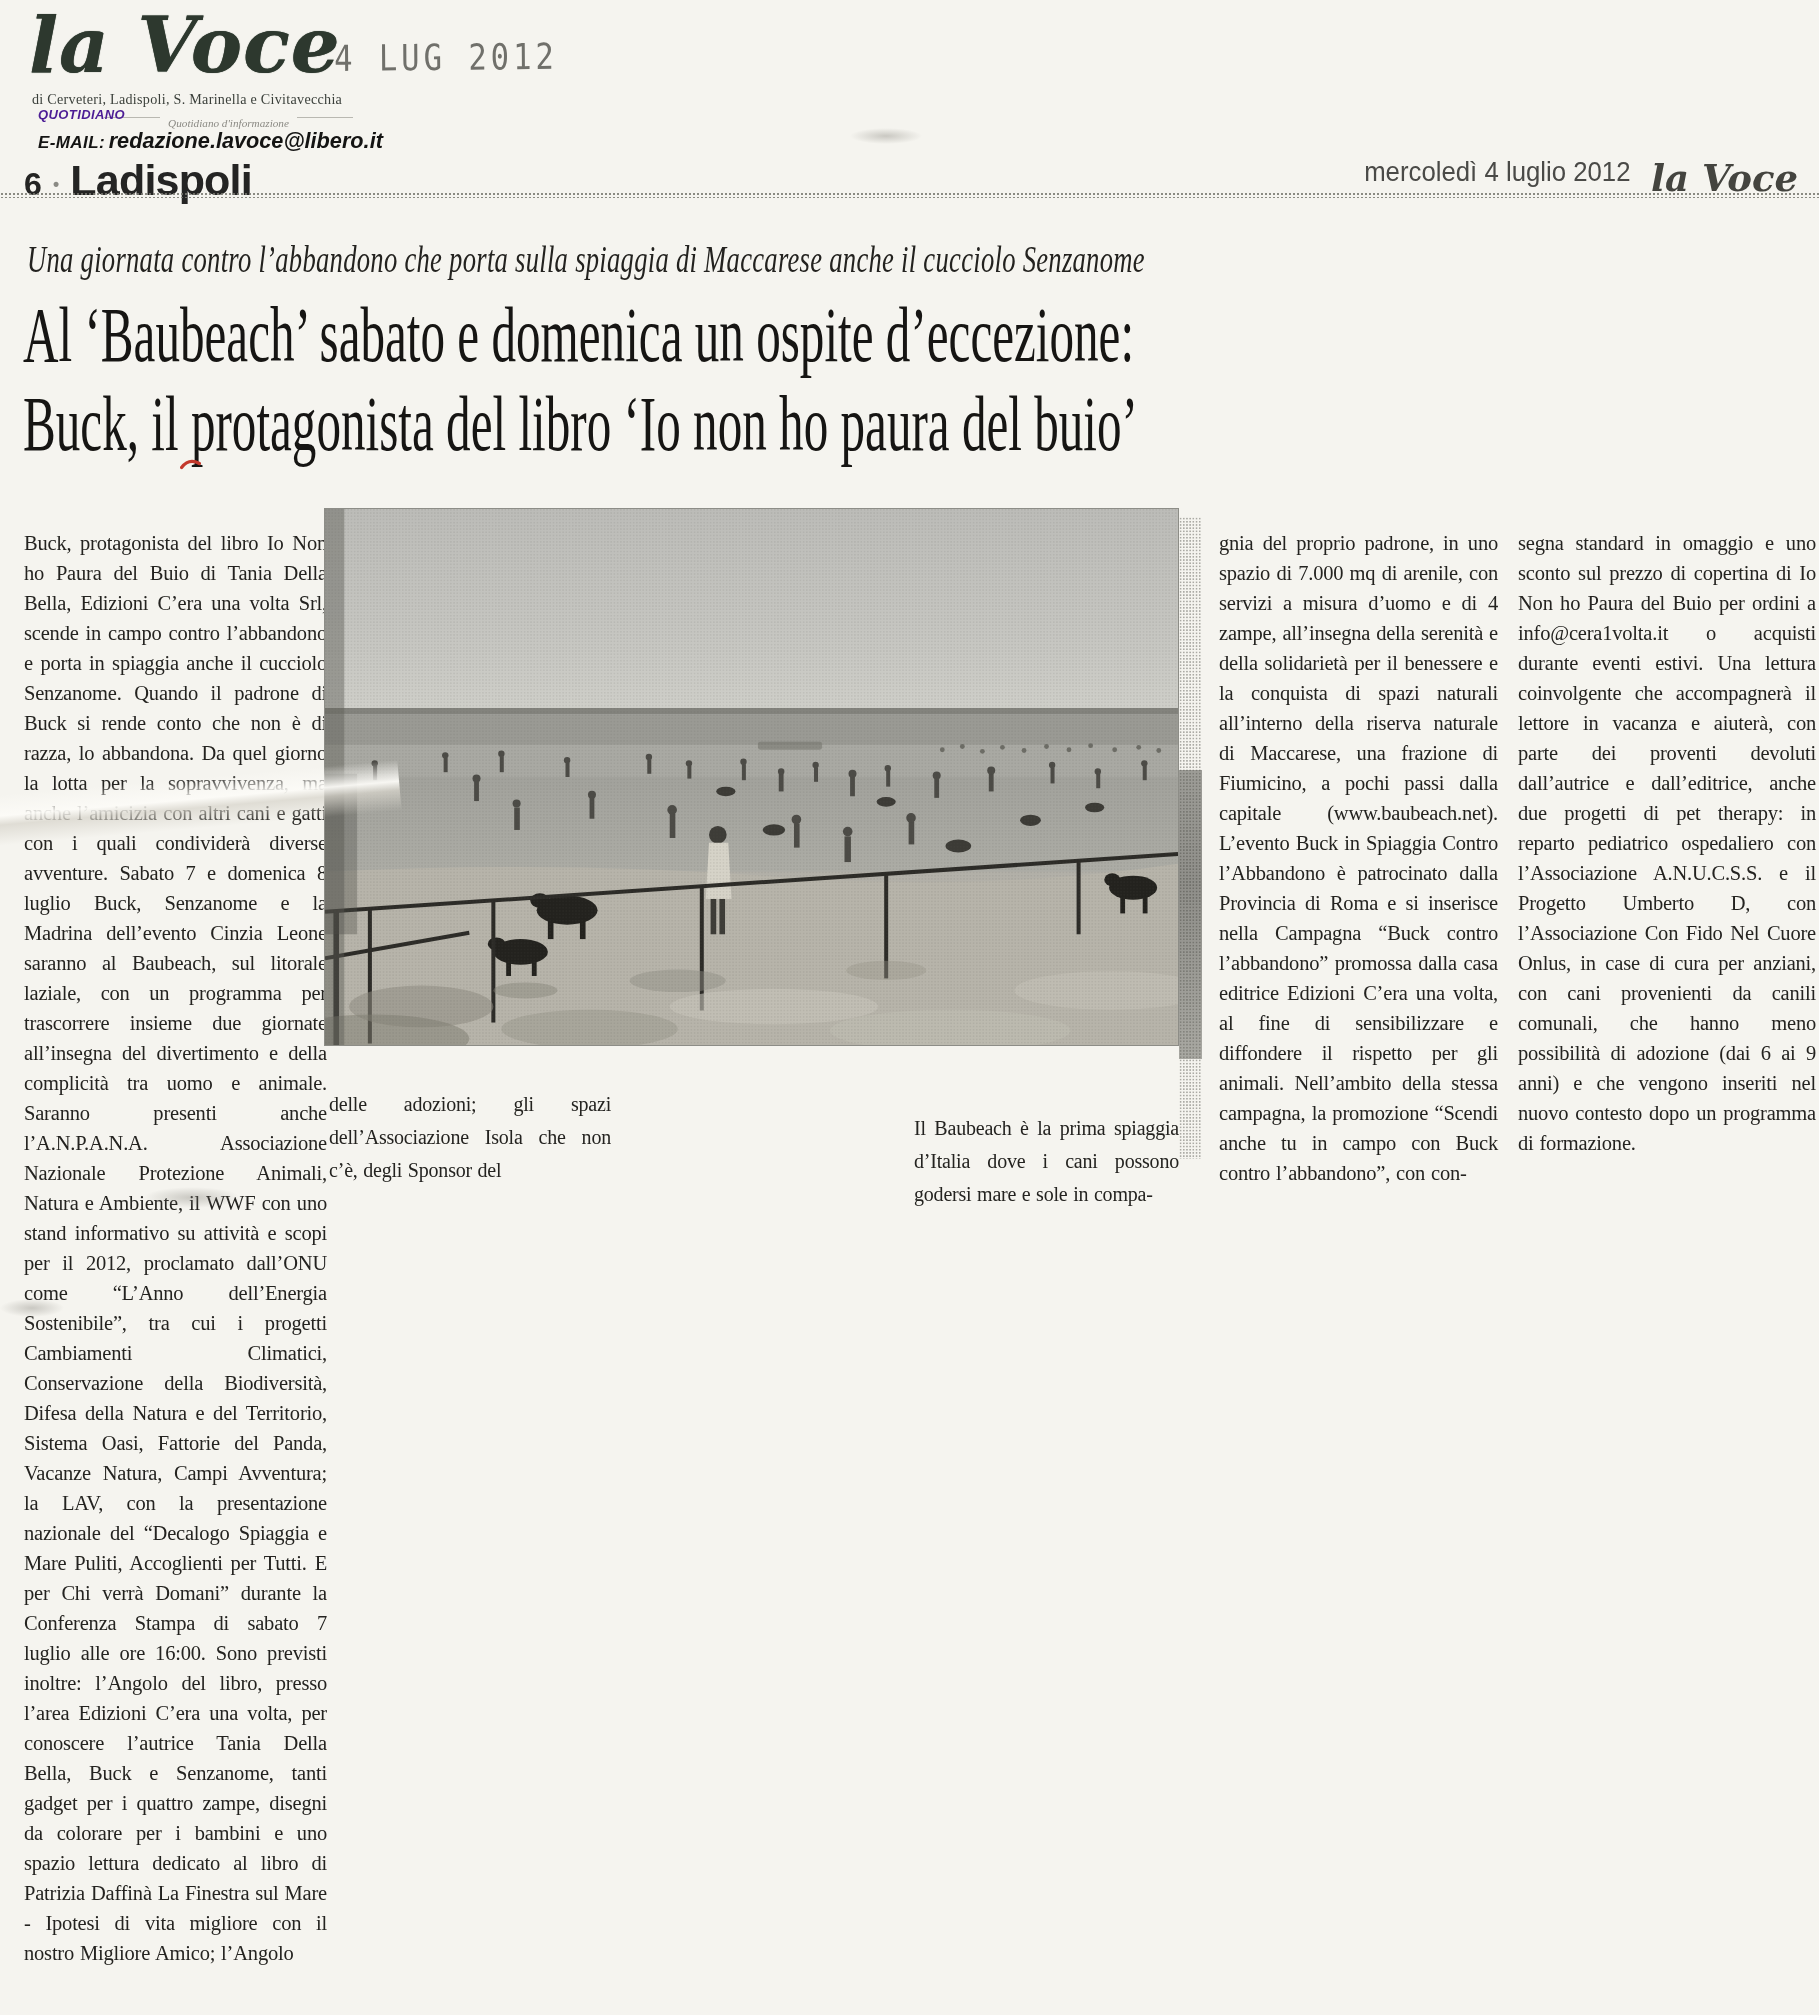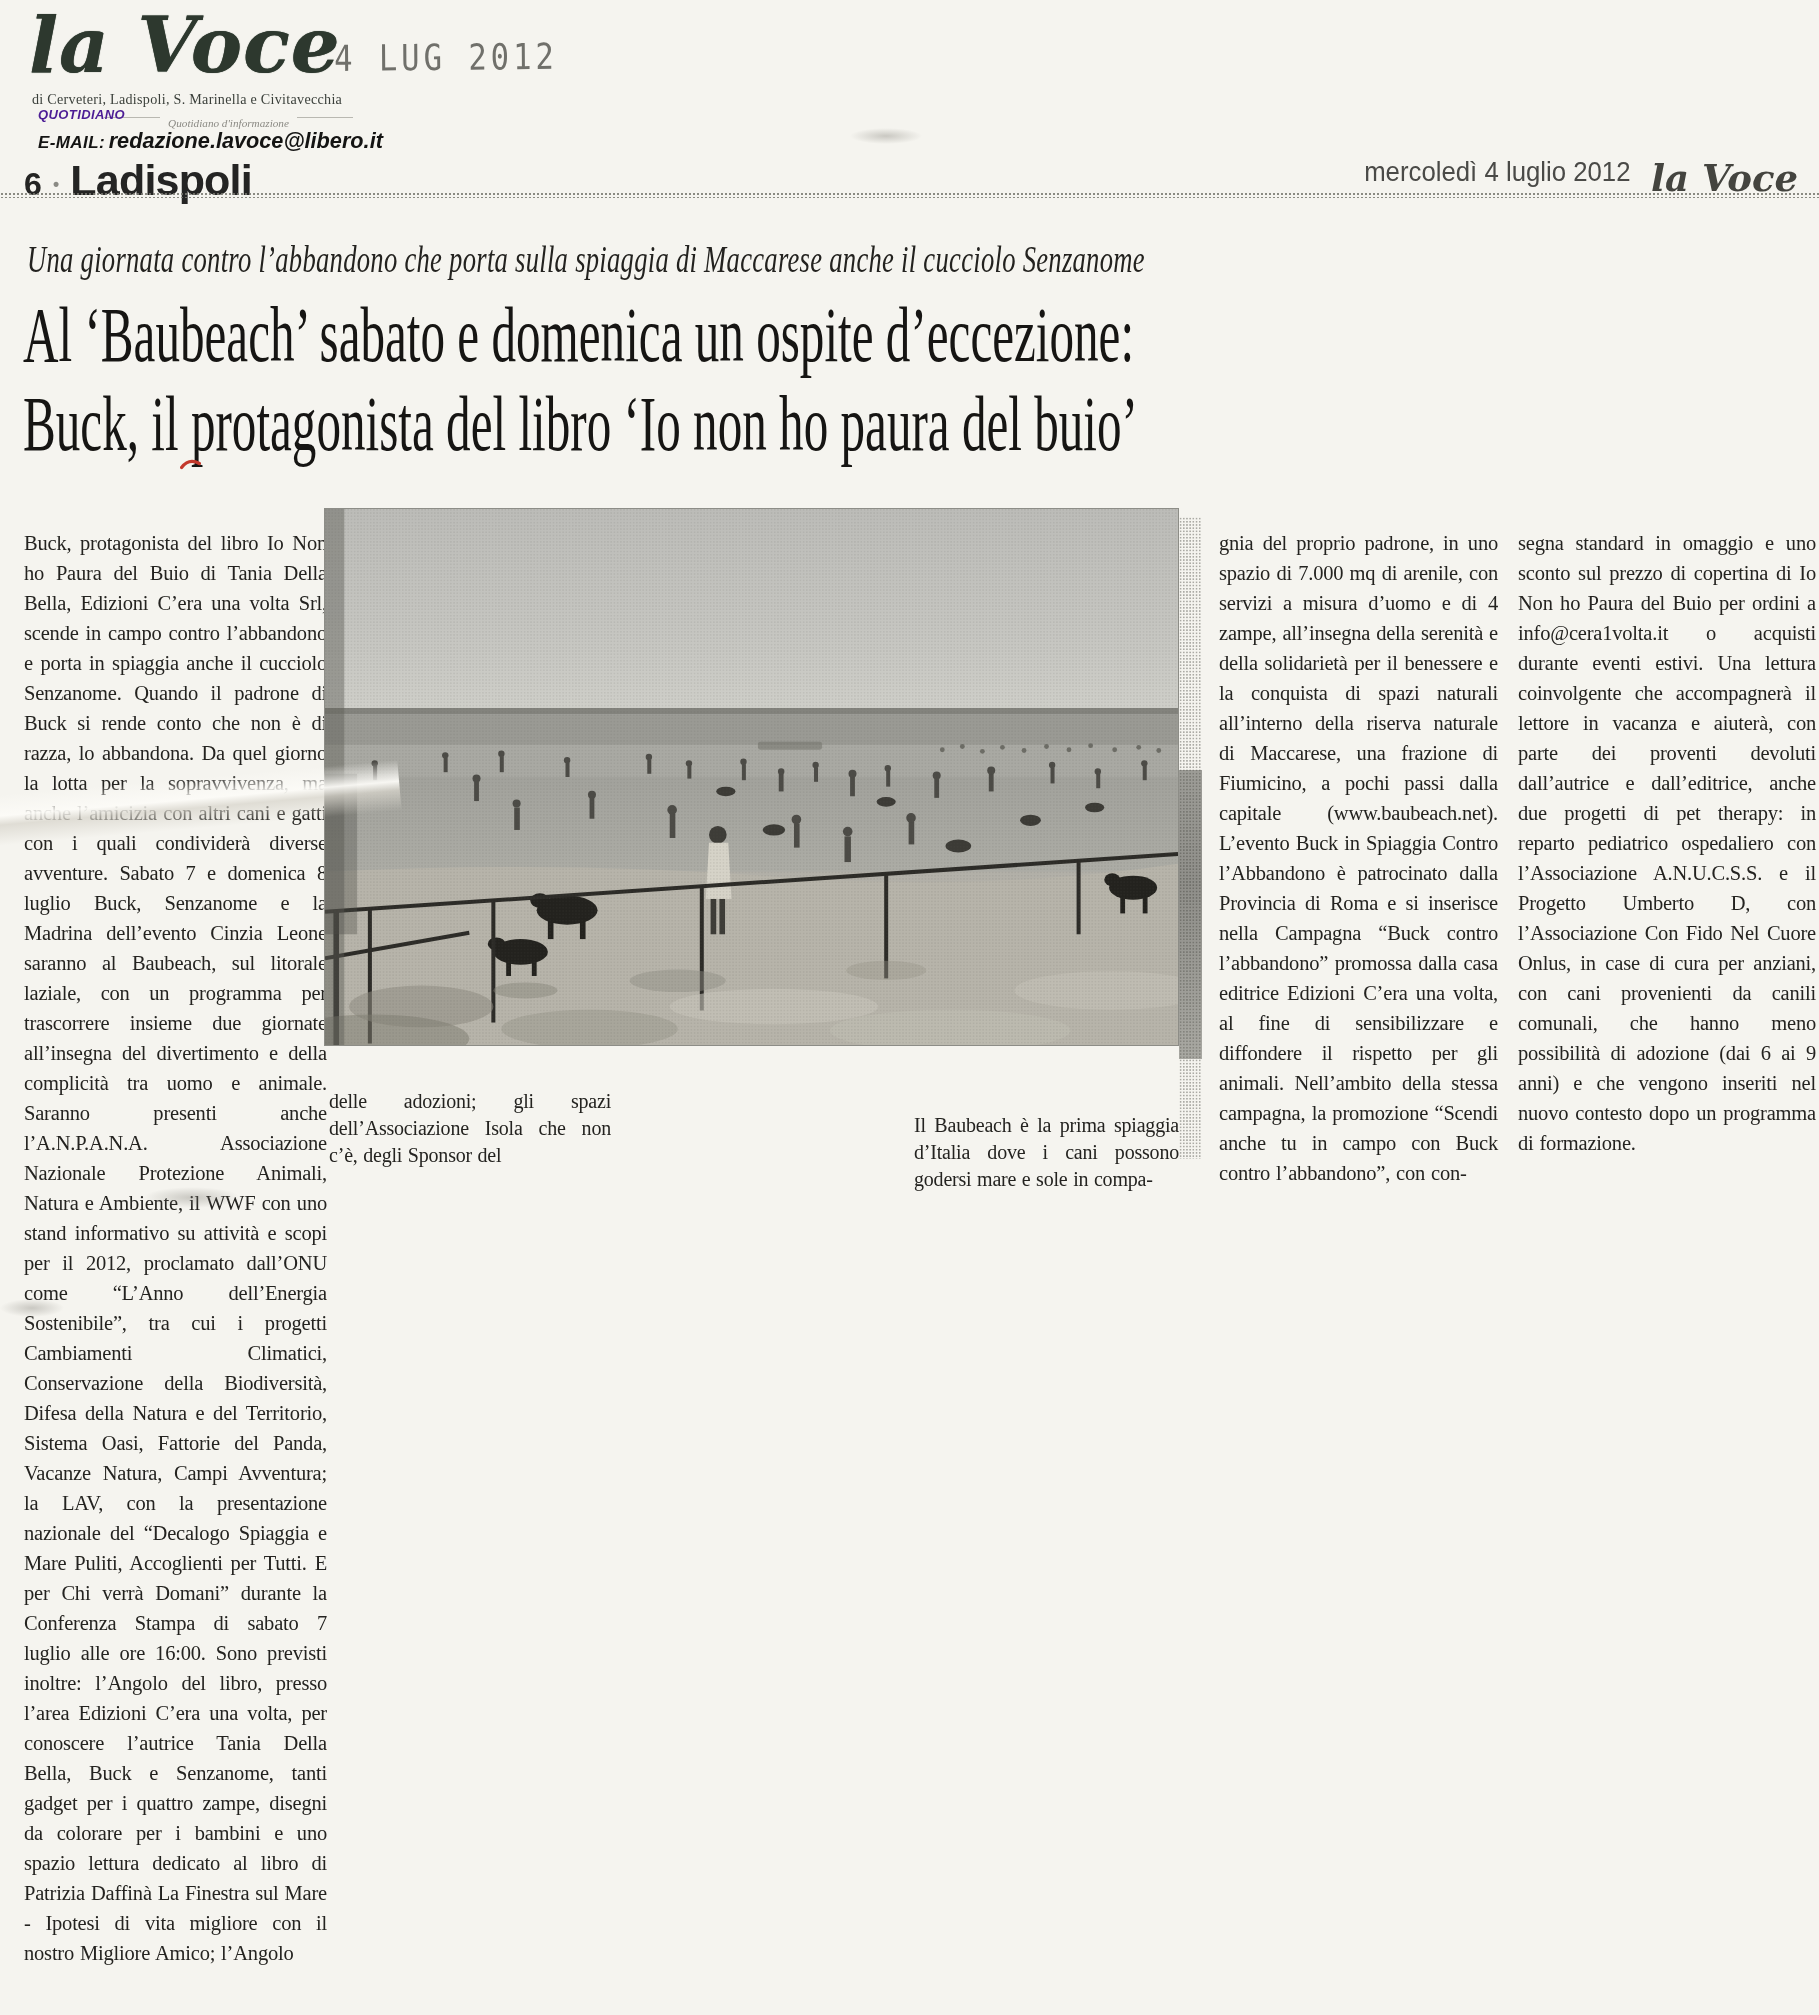--- a/index.html
+++ b/index.html
@@ -82,21 +82,21 @@
   
   .bodycol{
     position:absolute;text-align:justify;color:#242320;
     font-size:20.5px;line-height:30px;letter-spacing:-0.2px;word-spacing:1px;
   }
   .col1{left:24px;top:528px;width:303px;height:1489px;overflow:hidden;}
   .col4{left:1219px;top:528px;width:279px;}
   .col5{left:1518px;top:528px;width:298px;}
   .caption{
     position:absolute;top:1088px;text-align:justify;color:#242320;
-    font-size:20px;line-height:27px;letter-spacing:-0.2px;word-spacing:0.8px;
+    font-size:20px;line-height:33px;letter-spacing:-0.2px;word-spacing:0.8px;
   }
   .capA{left:329px;width:282px;}
   .capB{left:637px;width:261px;}
   .capC{left:914px;width:265px;margin-top:24px;}
   
   .photo{
     position:absolute;left:325px;top:509px;width:853px;height:536px;
     outline:0.8px solid #8d8d87;background:#b9b9b4;
   }
   .photo svg{display:block;width:100%;height:100%;}

